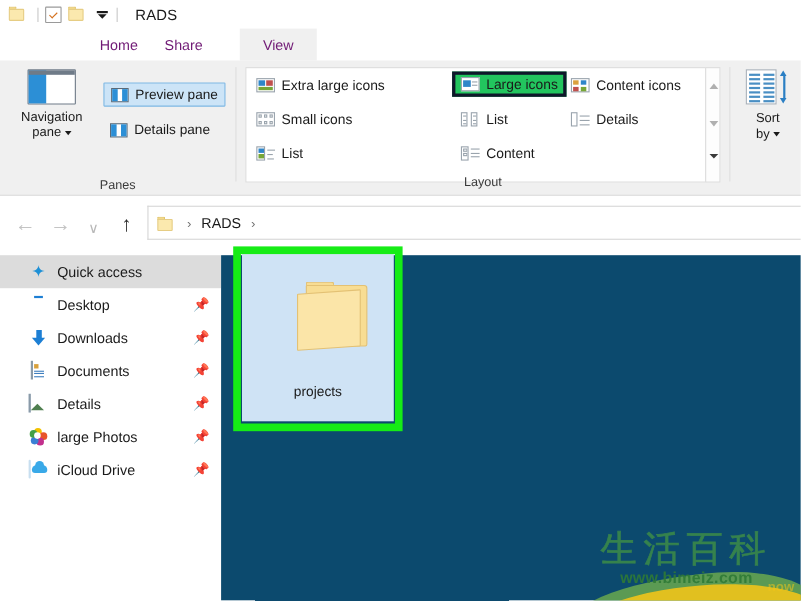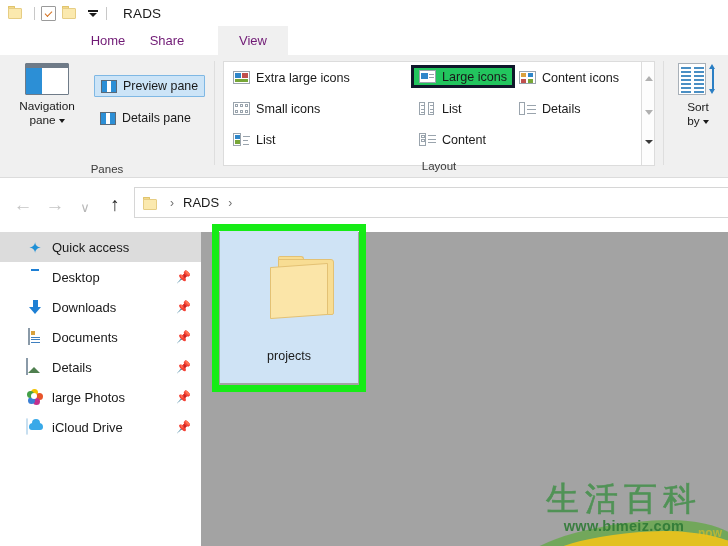--- a/index.html
+++ b/index.html
@@ -270,21 +270,21 @@
     position:absolute; left:2px; top:4px; width:14px; height:7px;
     background:#39a9e8; border-radius:7px 7px 5px 5px;
   }
   .ico-cloud .c:before{
     content:""; position:absolute; left:3px; top:-3.5px; width:8px; height:8px;
     background:#39a9e8; border-radius:50%;
   }
 
   
   .content{
-    position:absolute; left:201px; top:232px; right:0; bottom:0; background:#a3a3a3;
+    position:absolute; left:201px; top:232px; right:0; bottom:0; background:#0c4a6e;
   }
   .sel-box{
     position:absolute; left:19px; top:-1px; width:138px; height:152px;
     background:#cfe3f5;
   }
   .folder-big{
     position:absolute; left:50px; top:22px; width:68px; height:64px;
   }
   .folder-big .back{
     position:absolute; left:8px; top:6px; width:56px; height:56px;

